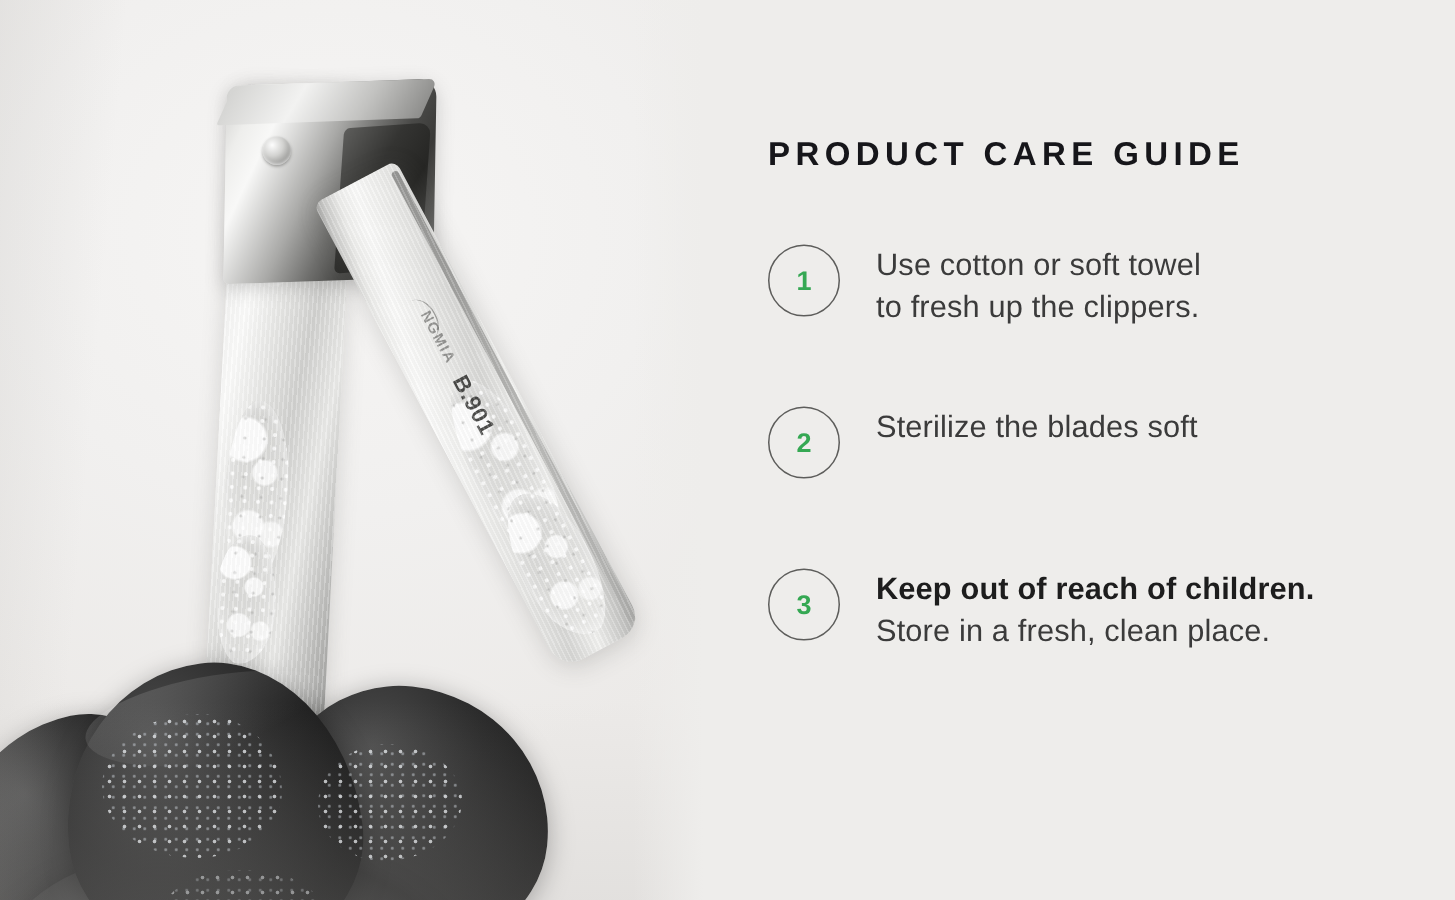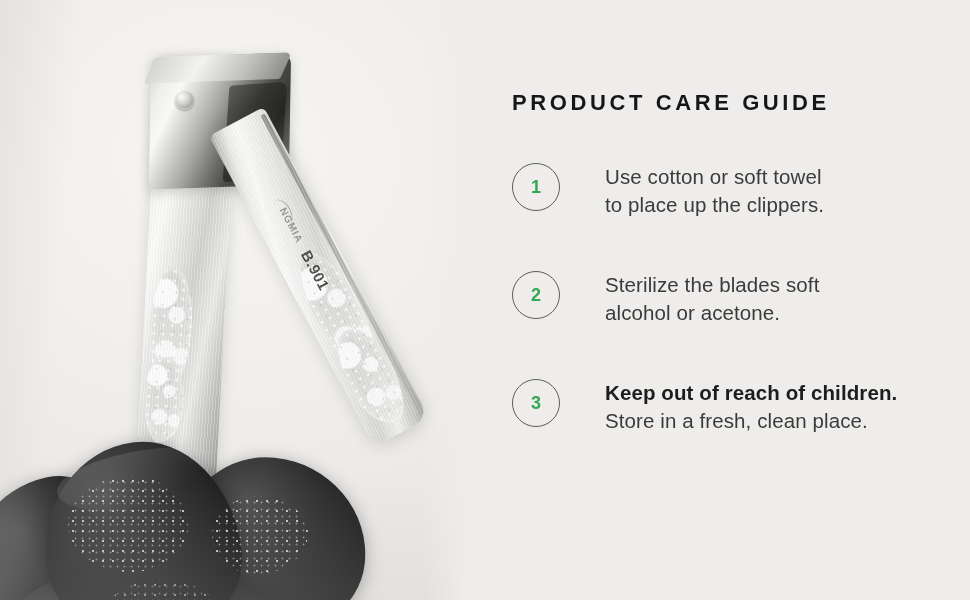--- a/index.html
+++ b/index.html
@@ -326,21 +326,21 @@
   }
   .step-num {
     font-size: 18px;
     font-weight: 700;
     color: #35a853;
     line-height: 1;
     letter-spacing: 0;
   }
 
   .step-text {
-    margin-left: 45px;
+    margin-left: 24px;
     padding-top: 0px;
   }
   .step-line {
     font-size: 20.5px;
     line-height: 28px;
     color: #3b3b3b;
     white-space: nowrap;
     letter-spacing: .1px;
   }
   .step-line.bold {
@@ -410,31 +410,30 @@
     <div class="guide-title">PRODUCT CARE GUIDE</div>
 
     <div class="steps">
 
       <div class="step">
         <div class="step-badge">
           <span class="step-num">1</span>
         </div>
         <div class="step-text">
           <div class="step-line">Use cotton or soft towel</div>
-          <div class="step-line">to place up the clippers.</div>
+          <div class="step-line">to fresh up the clippers.</div>
         </div>
       </div>
 
       <div class="step">
         <div class="step-badge">
           <span class="step-num">2</span>
         </div>
         <div class="step-text">
           <div class="step-line">Sterilize the blades soft</div>
-          <div class="step-line">alcohol or acetone.</div>
         </div>
       </div>
 
       <div class="step">
         <div class="step-badge">
           <span class="step-num">3</span>
         </div>
         <div class="step-text">
           <div class="step-line bold">Keep out of reach of children.</div>
           <div class="step-line">Store in a fresh, clean place.</div>

